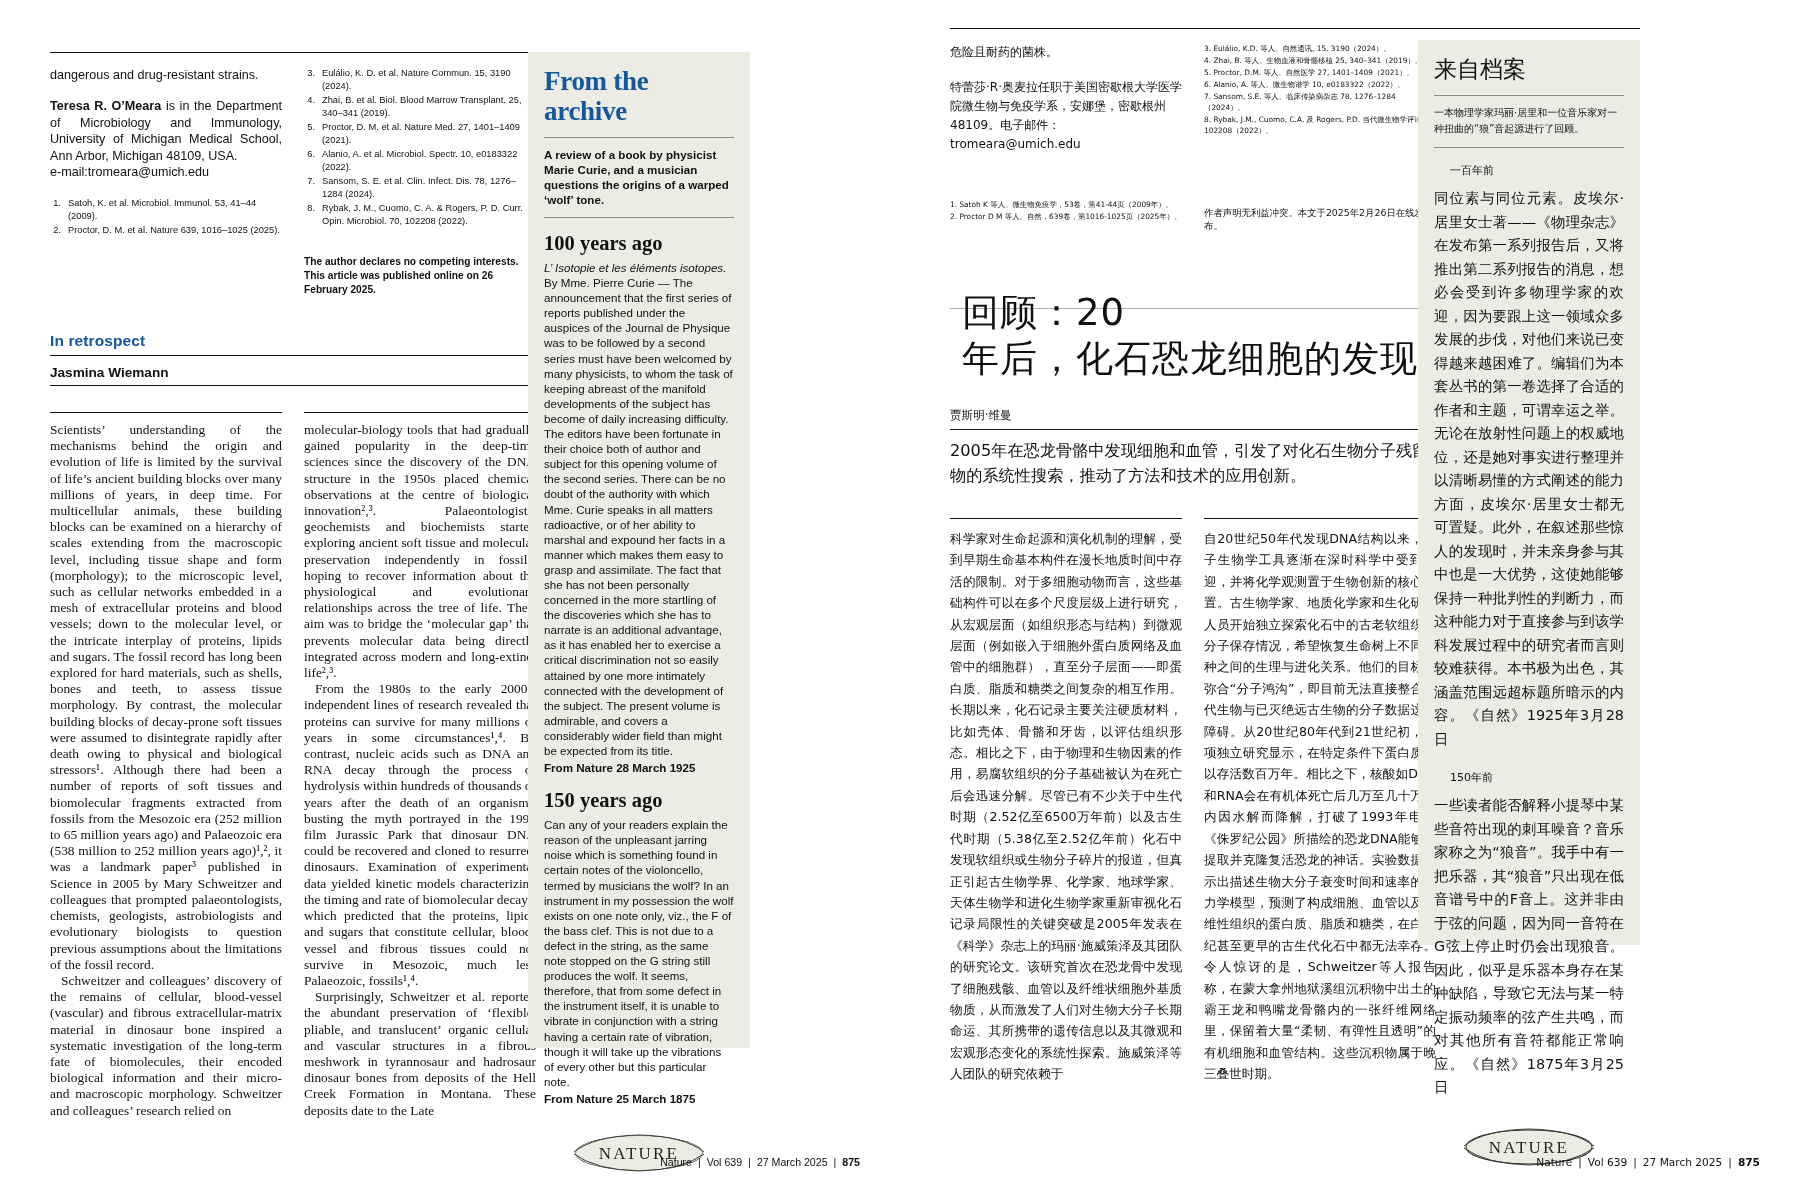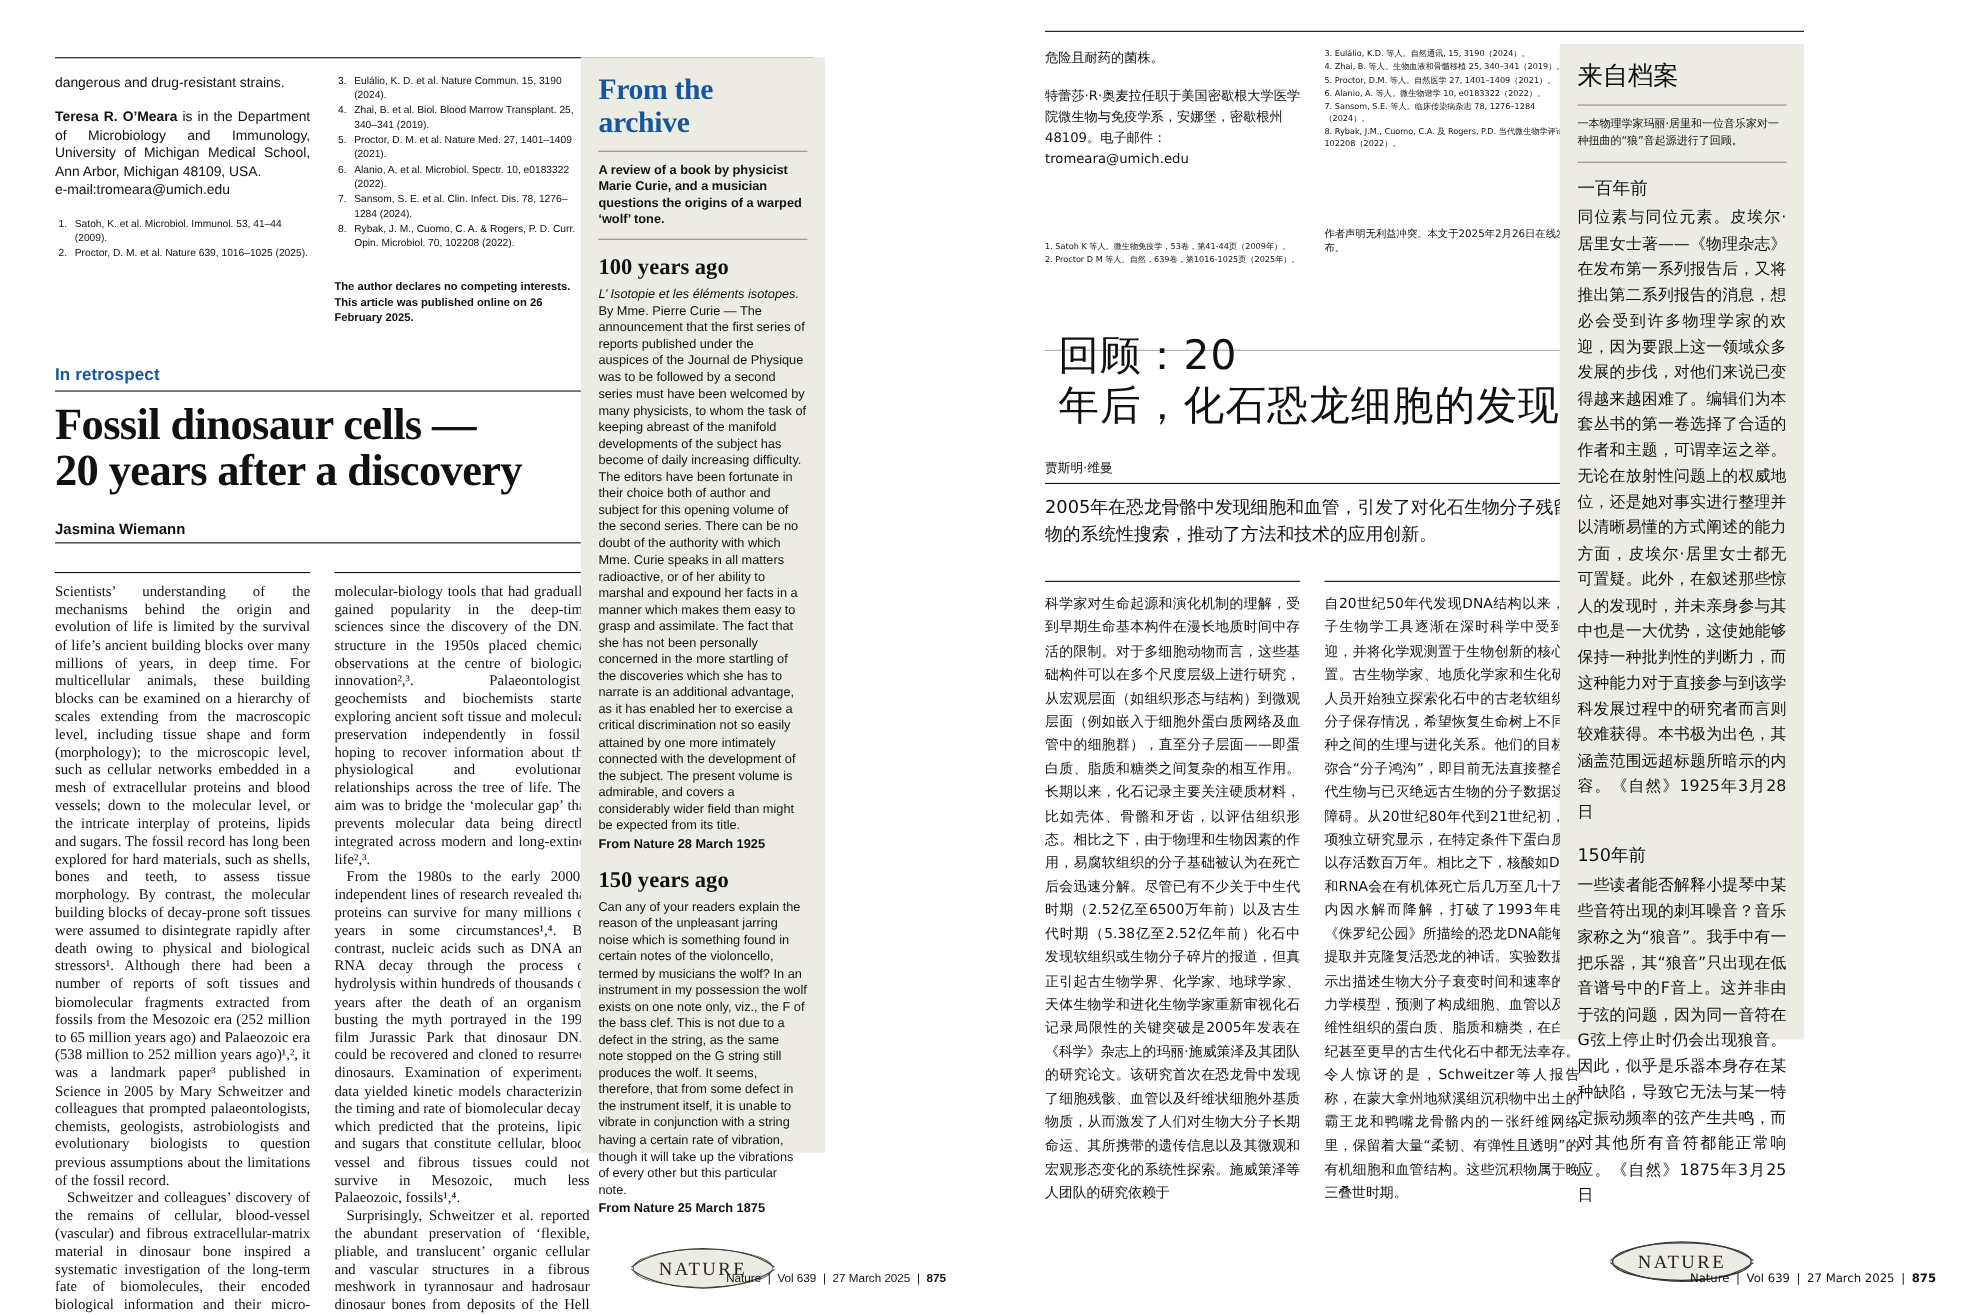--- a/index.html
+++ b/index.html
@@ -62,21 +62,21 @@
   .zh-note{font-size:9.4px;line-height:13px;}
   .zh-head{font-family:"DejaVu Sans",sans-serif;font-size:37px;line-height:46px;font-weight:400;letter-spacing:1px;margin:0 0 26px 12px;}
   .zh-byline{font-size:11.6px;margin-bottom:6px;}
   .zh-stand{font-size:16.2px;line-height:25px;margin-top:8px;}
   .zh-body{font-size:12.6px;line-height:21.4px;text-align:justify;}
   .zh-body p{margin:0;}
 
   .archive-zh{position:absolute;left:518px;top:40px;width:222px;background:#edece4;padding:14px 16px 18px 16px;box-sizing:border-box;height:905px;}
   .arch-zh-title{font-size:23px;line-height:30px;margin-bottom:11px;}
   .arch-zh-sub{font-size:10px;line-height:16px;padding:9px 0 10px 0;border-top:1px solid #8d8d86;border-bottom:1px solid #8d8d86;}
-  .arch-zh-h{font-size:16px;line-height:18px;margin:14px 0 7px 0;}
+  .arch-zh-h{font-size:11px;line-height:18px;margin:14px 0 7px 16px;}
   .arch-zh-p{font-size:14.4px;line-height:23.5px;text-align:justify;}
 </style>
 </head>
 <body>
 
 <div class="spread">
 
   <div class="page left">
 
     <div class="rule" style="width:690px;"></div>
@@ -129,24 +129,20 @@
             </div>
         </div>
         <div class="notice" style="margin-top:27px;">The author declares no competing interests.</div>
         <div class="notice">This article was published online on 26 February 2025.</div>
       </div>
     </div>
 
     <div style="width:486px;margin-top:35px;">
       <div class="kicker">In retrospect</div>
       <div class="hl-rule"></div>
-      <h1 class="headline">
-        <span>Fossil dinosaur cells —</span><br>
-        <span>20 years after a discovery</span>
-      </h1>
       <div class="byline">Jasmina Wiemann</div>
       <div class="rule"></div>
     </div>
 
     <div class="body2">
       <div class="bodycol">
         <div class="rule" style="margin-bottom:9px;"></div>
         <p>Scientists’ understanding of the mechanisms behind the origin and evolution of life is limited by the survival of life’s ancient building blocks over many millions of years, in deep time. For multicellular animals, these building blocks can be examined on a hierarchy of scales extending from the macroscopic level, including tissue shape and form (morphology); to the microscopic level, such as cellular networks embedded in a mesh of extracellular proteins and blood vessels; down to the molecular level, or the intricate interplay of proteins, lipids and sugars. The fossil record has long been explored for hard materials, such as shells, bones and teeth, to assess tissue morphology. By contrast, the molecular building blocks of decay-prone soft tissues were assumed to disintegrate rapidly after death owing to physical and biological stressors¹. Although there had been a number of reports of soft tissues and biomolecular fragments extracted from fossils from the Mesozoic era (252 million to 65 million years ago) and Palaeozoic era (538 million to 252 million years ago)¹,², it was a landmark paper³ published in Science in 2005 by Mary Schweitzer and colleagues that prompted palaeontologists, chemists, geologists, astrobiologists and evolutionary biologists to question previous assumptions about the limitations of the fossil record.</p>
         <p>Schweitzer and colleagues’ discovery of the remains of cellular, blood-vessel (vascular) and fibrous extracellular-matrix material in dinosaur bone inspired a systematic investigation of the long-term fate of biomolecules, their encoded biological information and their micro- and macroscopic morphology. Schweitzer and colleagues’ research relied on</p>
       </div>
@@ -198,21 +194,21 @@
 
   <div class="page right zh">
 
     <div class="rule" style="width:690px;"></div>
 
     <div class="lp-cols" style="margin-top:14px;">
       <div class="col">
         <div class="zh-cont">危险且耐药的菌株。</div>
         <div class="zh-cont" style="margin-top:16px;">特蕾莎·R·奥麦拉任职于美国密歇根大学医学院微生物与免疫学系，安娜堡，密歇根州 48109。电子邮件：tromeara@umich.edu</div>
 
-        <div class="zh-refs" style="margin-top:64px;">
+        <div class="zh-refs" style="margin-top:45px;">
           <div>1. Satoh K 等人。微生物免疫学，53卷，第41-44页（2009年）。</div>
           <div>2. Proctor D M 等人。自然，639卷，第1016-1025页（2025年）。</div>
         </div>
       </div>
 
       <div class="col">
         <div class="zh-refs">
           <div>3. Eulálio, K.D. 等人。自然通讯, 15, 3190（2024）。</div>
           <div>4. Zhai, B. 等人。生物血液和骨髓移植 25, 340–341（2019）。</div>
           <div>5. Proctor, D.M. 等人。自然医学 27, 1401–1409（2021）。</div>

